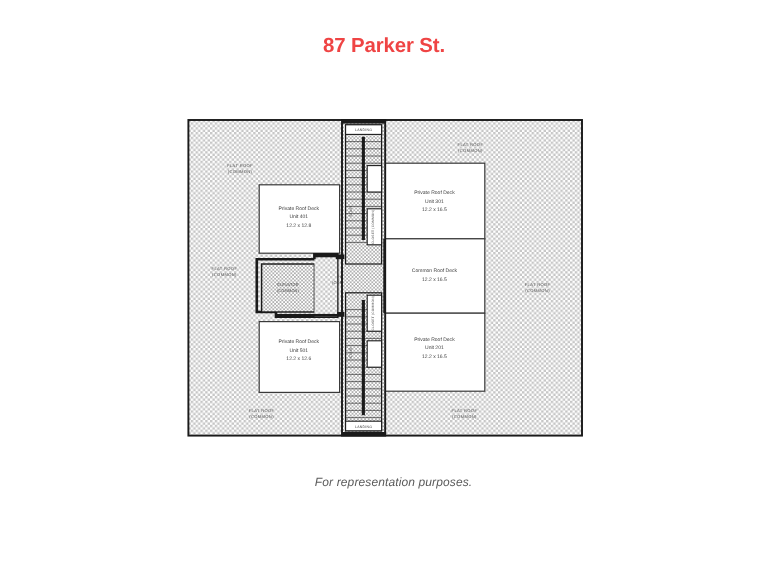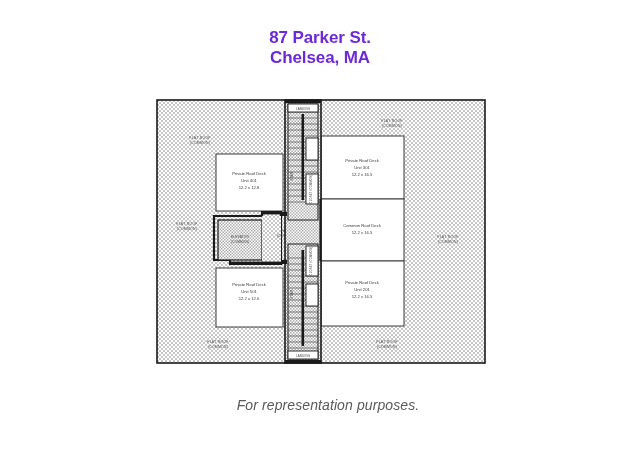--- a/index.html
+++ b/index.html
@@ -23,34 +23,34 @@
     left: 0;
     top: 28px;
     width: 640px;
     text-align: center;
     line-height: 1.18;
   }
   #title-block .title-line {
     font-size: 17px;
     font-weight: bold;
     letter-spacing: -0.1px;
-    color: #6d28d9;
+    color: #ef4444;
   }
 
   
   #footer-block {
     position: absolute;
     left: 0;
     top: 396px;
     width: 640px;
     text-align: center;
     line-height: 1.35;
   }
   #footer-block .footer-line {
-    font-size: 14px;
+    font-size: 10px;
     font-style: italic;
     color: #5a5a5a;
     letter-spacing: 0.1px;
     padding-left: 16px;
   }
 
   
   #floorplan {
     position: absolute;
     left: 155px;
@@ -60,21 +60,20 @@
   }
   #plan-svg { display: block; }
 
   
 </style>
 </head>
 <body>
 
 <div id="title-block">
   <div class="title-line">87 Parker St.</div>
-  <div class="title-line">Chelsea, MA</div>
 </div>
 
 <div id="floorplan">
 <svg id="plan-svg" width="332" height="267" viewBox="0 0 332 267" xmlns="http://www.w3.org/2000/svg">
   <defs>
 
     <pattern id="hatchRoof" width="4" height="4" patternUnits="userSpaceOnUse">
       <rect width="4" height="4" fill="#ffffff"></rect>
       <rect x="0" y="0" width="2" height="2" fill="#c6c6c6"></rect>
       <rect x="2" y="2" width="2" height="2" fill="#c6c6c6"></rect>

